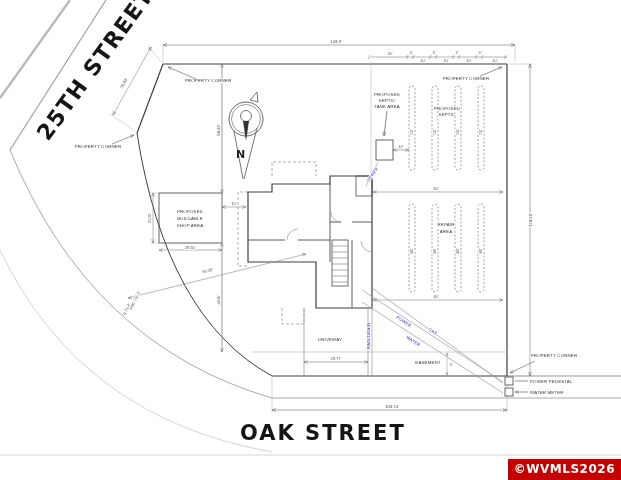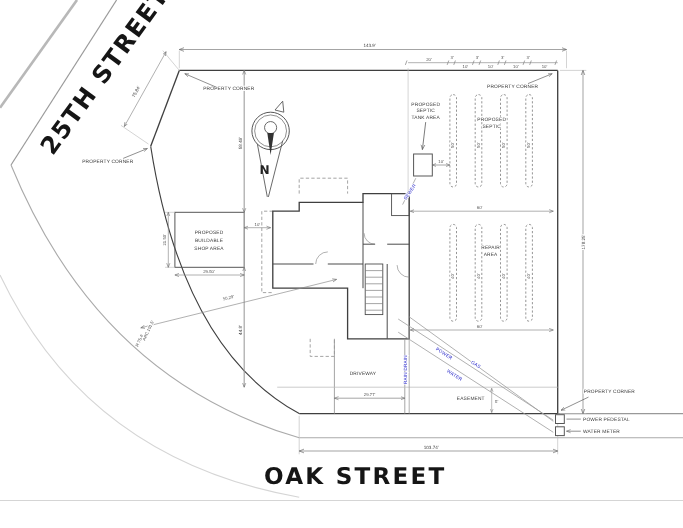--- a/index.html
+++ b/index.html
@@ -232,13 +232,14 @@
 
   <g>
     <rect x="505" y="377" width="8" height="8" fill="#fff" stroke="#555" stroke-width="0.9"></rect>
     <rect x="505" y="388" width="8" height="8" fill="#fff" stroke="#555" stroke-width="0.9"></rect>
     <path d="M528,381 L515,381 M528,392 L515,392" fill="none" stroke="#555" stroke-width="0.6" marker-end="url(#ar)"></path>
     <text class="lbl halo" x="530" y="383">POWER PEDESTAL</text>
     <text class="lbl halo" x="530" y="394">WATER METER</text>
   </g>
 </svg>
 
+<div class="badge">©WVMLS2026</div>
 </div>
 
 </body></html>

